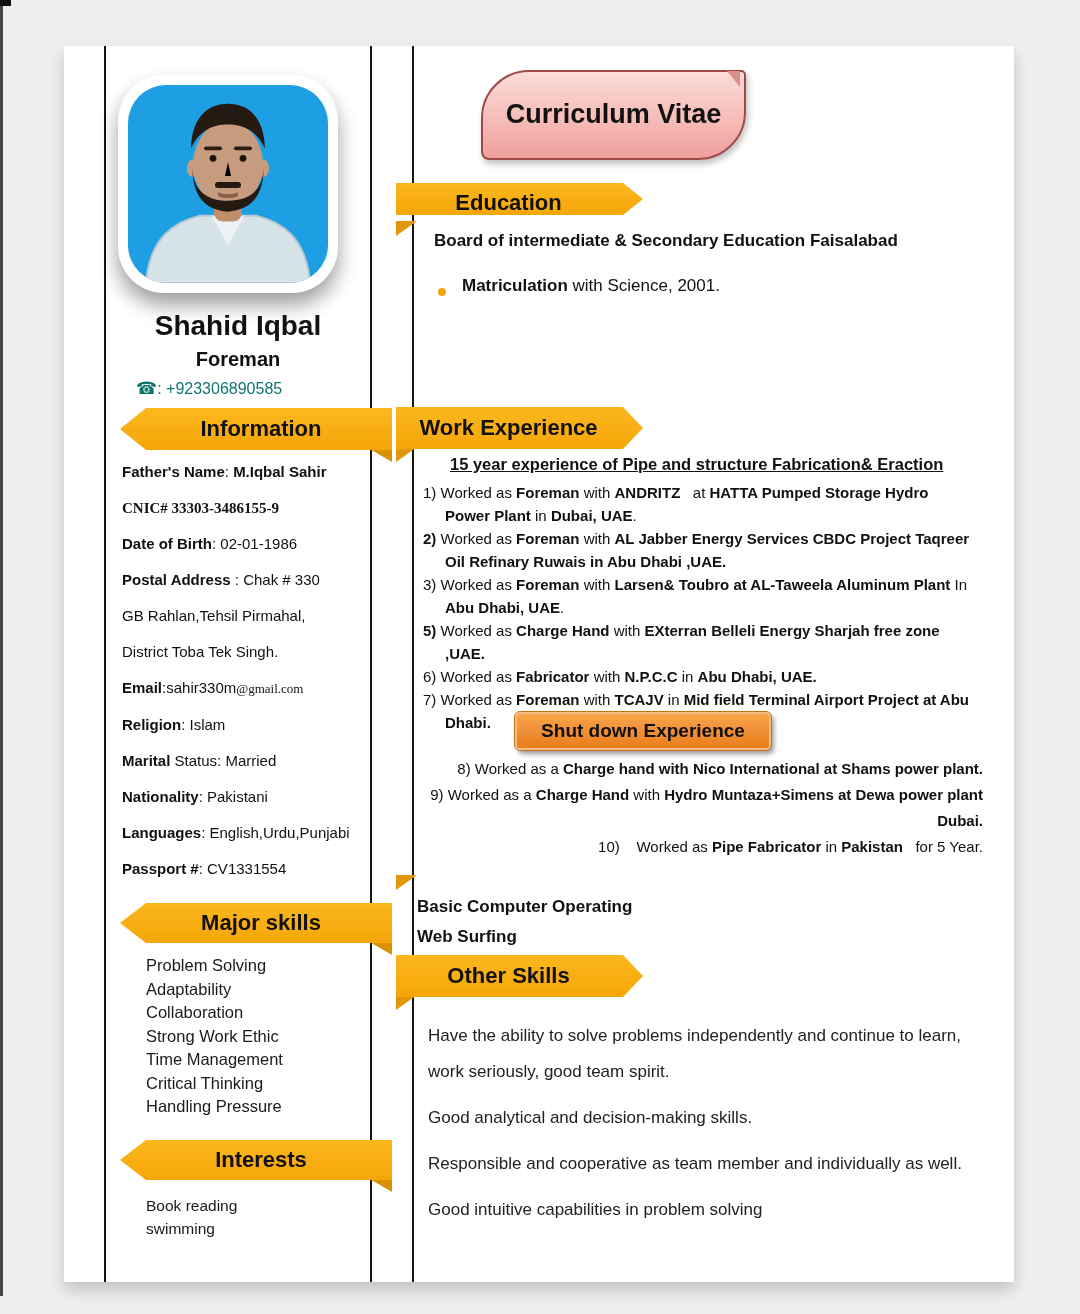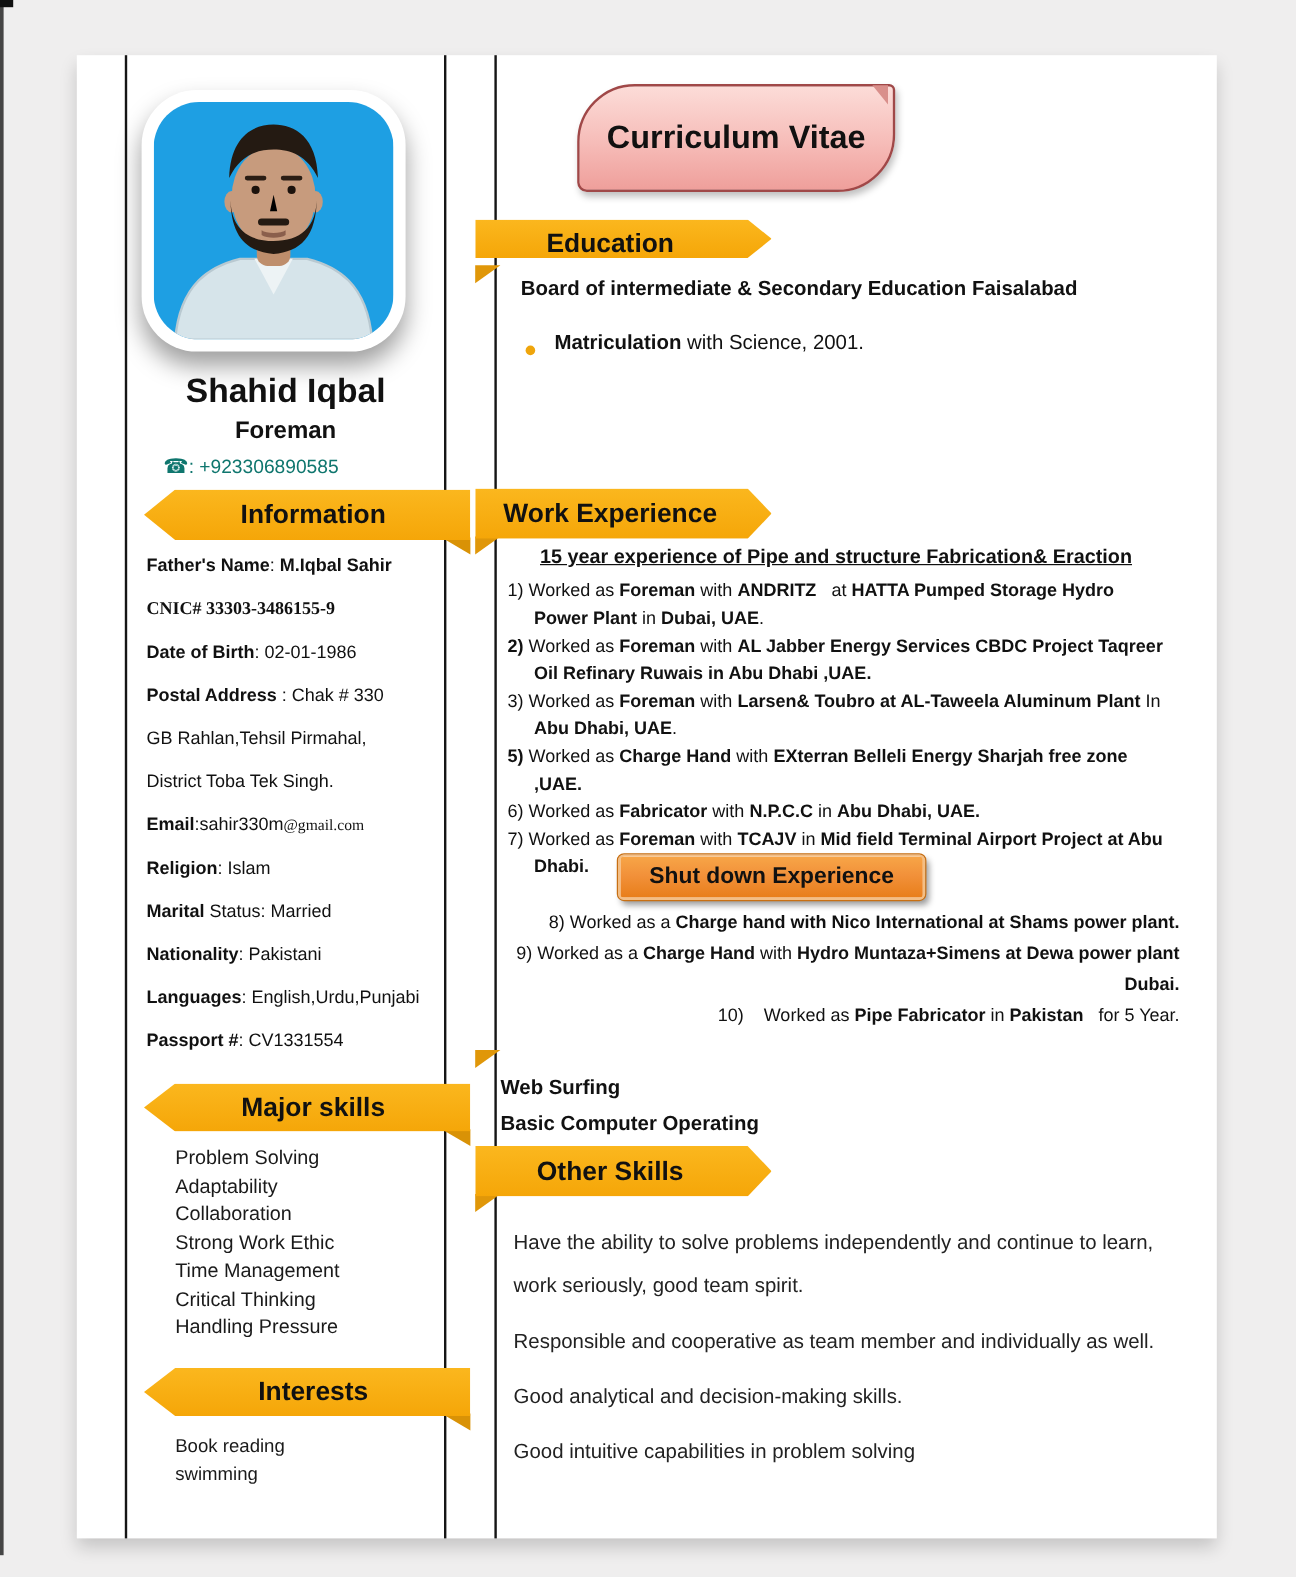--- a/index.html
+++ b/index.html
@@ -185,22 +185,22 @@
       <div class="work-item"><span>7) </span><span>Worked as </span><span class="b">Foreman</span><span> with </span><span class="b">TCAJV</span><span> in </span><span class="b">Mid field Terminal Airport Project at Abu Dhabi.</span></div>
     </div>
   <div class="shutdown-btn">Shut down Experience</div>
   <div class="work-list-2" id="work-list-2">
       <div class="work-item"><span>8) </span><span>Worked as a </span><span class="b">Charge hand with Nico International at Shams power plant.</span></div>
       <div class="work-item"><span>9) </span><span>Worked as a </span><span class="b">Charge Hand</span><span> with </span><span class="b">Hydro Muntaza+Simens at Dewa power plant Dubai.</span></div>
       <div class="work-item"><span>10) </span><span>&nbsp;&nbsp;&nbsp;Worked as </span><span class="b">Pipe Fabricator</span><span> in </span><span class="b">Pakistan</span><span>&nbsp;&nbsp; for 5 Year.</span></div>
     </div>
 
   <div class="comp-list" id="computer-list">
+      <div class="comp-line">Basic Computer Operating</div>
       <div class="comp-line">Web Surfing</div>
-      <div class="comp-line">Basic Computer Operating</div>
     </div>
   <div class="other-paragraphs" id="other-paragraphs">
       <div class="other-para">Have the ability to solve problems independently and continue to learn, work seriously, good team spirit.</div>
+      <div class="other-para">Good analytical and decision-making skills.</div>
       <div class="other-para">Responsible and cooperative as team member and individually as well.</div>
-      <div class="other-para">Good analytical and decision-making skills.</div>
       <div class="other-para">Good intuitive capabilities in problem solving</div>
     </div>
 </div>
 
 </body></html>

